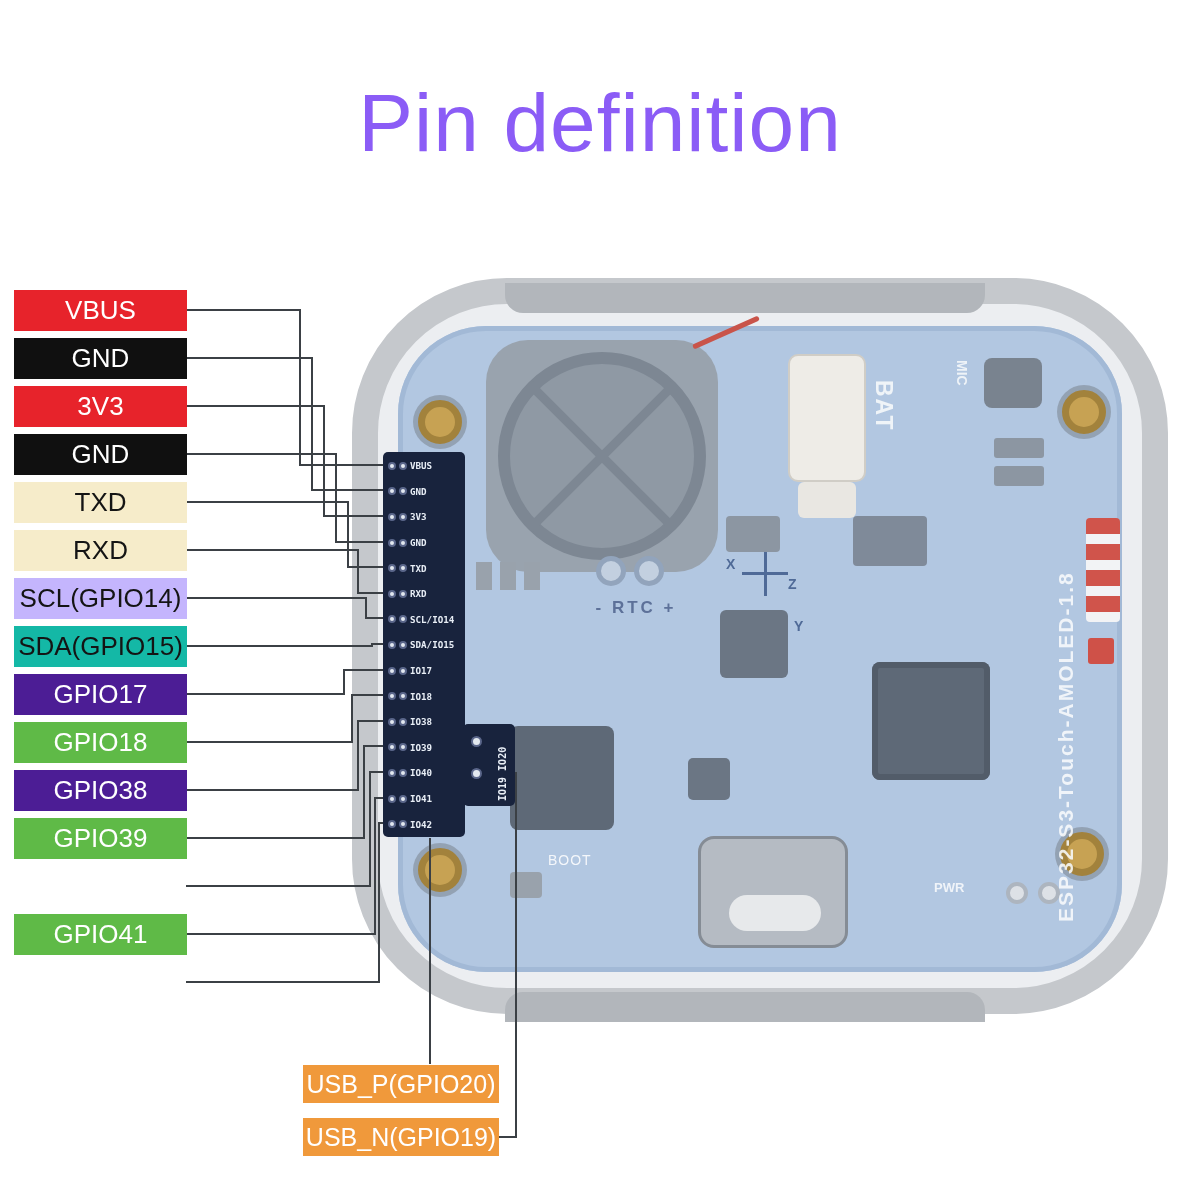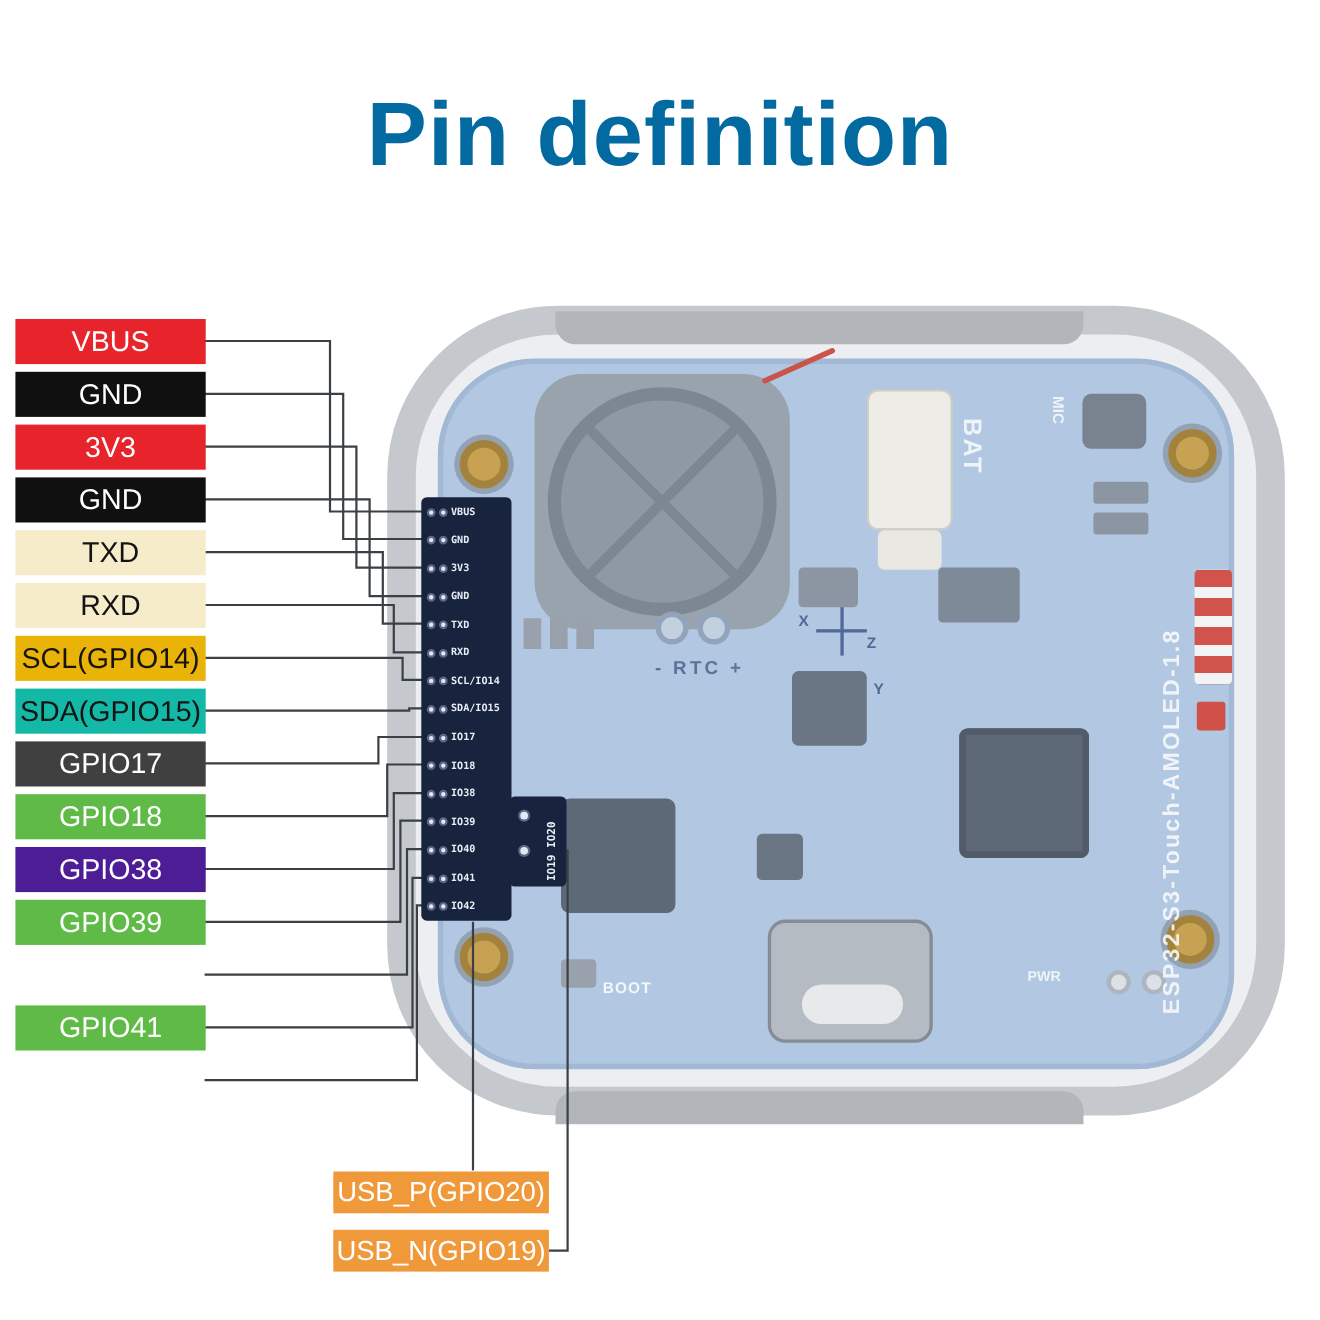--- a/index.html
+++ b/index.html
@@ -1,20 +1,20 @@
 <!DOCTYPE html>
 <html><head>
 <meta charset="utf-8">
 <style>
   * { margin:0; padding:0; box-sizing:border-box; }
   html,body { background:#ffffff; font-family:"Liberation Sans", sans-serif; }
   #stage { position:relative; width:1200px; height:1200px; background:#ffffff; overflow:hidden; }
 
   #title { position:absolute; top:76px; left:0; width:100%; text-align:center;
-           font-size:82px; font-weight:700; color:#0369a1; letter-spacing:1px; }
+           font-size:82px; font-weight:400; color:#8b5cf6; letter-spacing:1px; }
 
   
   .pin-label { position:absolute; left:14px; width:173px; height:41px; line-height:41px;
                text-align:center; font-size:26px; color:#fff; z-index:7; }
   .pin-label.dark-text { color:#141414; }
 
   .usb-label { position:absolute; left:303px; width:196px; height:38px; line-height:38px;
                text-align:center; font-size:25px; color:#fff; z-index:7; }
 
   
@@ -105,21 +105,21 @@
     <div class="part" style="left:198px; top:230px; width:30px; height:30px; border-radius:50%; background:#c3d0e0; border:5px solid #92a4bc;"></div>
     <div class="part" style="left:236px; top:230px; width:30px; height:30px; border-radius:50%; background:#c3d0e0; border:5px solid #92a4bc;"></div>
     <div class="part" style="left:596px; top:112px; width:50px; height:20px; background:#8c96a2; border-radius:3px;"></div>
     <div class="part" style="left:596px; top:140px; width:50px; height:20px; background:#8c96a2; border-radius:3px;"></div>
 
     <div class="part" style="left:300px; top:510px; width:150px; height:112px; background:#b5bbc3; border:3px solid #858c95; border-radius:16px;">
       <div class="part" style="left:28px; top:56px; width:92px; height:36px; background:#e7e9eb; border-radius:18px;"></div>
     </div>
 
     <div class="part" style="left:112px; top:546px; width:32px; height:26px; background:#99a2ac; border-radius:4px;"></div>
-    <div class="part" style="left:150px; top:564px; font-weight:bold; font-size:14px; color:rgba(250,251,253,.92); letter-spacing:1px;">BOOT</div>
+    <div class="part" style="left:150px; top:526px; font-weight:normal; font-size:14px; color:rgba(250,251,253,.92); letter-spacing:1px;">BOOT</div>
     <div class="part" style="left:536px; top:554px; font-weight:bold; font-size:13px; color:rgba(250,251,253,.85);">PWR</div>
     <div class="part" style="left:608px; top:556px; width:22px; height:22px; border-radius:50%; background:#dde1e6; border:4px solid #adb5bf;"></div>
     <div class="part" style="left:640px; top:556px; width:22px; height:22px; border-radius:50%; background:#dde1e6; border:4px solid #adb5bf;"></div>
 
     <div class="part" style="left:688px; top:192px; width:34px; height:104px; border-radius:4px; background:repeating-linear-gradient(180deg,#d0544b 0 16px,#f2f3f5 16px 26px);"></div>
     <div class="part" style="left:690px; top:312px; width:26px; height:26px; background:#cf5148; border-radius:3px;"></div>
     <div class="part vtext" style="left:656px; top:44px; height:552px; transform:rotate(180deg); font-weight:bold; font-size:21px; color:rgba(248,250,252,.88); letter-spacing:2px;">ESP32-S3-Touch-AMOLED-1.8</div>
   </div>
 
   <svg id="wires" width="1200" height="1200">
@@ -225,23 +225,23 @@
     <span class="epad" style="top:44px;"></span>
     <span id="ext-label">IO19 IO20</span>
   </div>
 
   <div class="pin-label" style="top: 290px; background: rgb(231, 35, 43);">VBUS</div>
   <div class="pin-label" style="top: 338px; background: rgb(16, 16, 16);">GND</div>
   <div class="pin-label" style="top: 386px; background: rgb(231, 35, 43);">3V3</div>
   <div class="pin-label" style="top: 434px; background: rgb(16, 16, 16);">GND</div>
   <div class="pin-label dark-text" style="top: 482px; background: rgb(246, 236, 202);">TXD</div>
   <div class="pin-label dark-text" style="top: 530px; background: rgb(246, 236, 202);">RXD</div>
-  <div class="pin-label dark-text" style="top: 578px; background: #eab308;">SCL(GPIO14)</div>
+  <div class="pin-label dark-text" style="top: 578px; background: #c4b5fd;">SCL(GPIO14)</div>
   <div class="pin-label dark-text" style="top: 626px; background: #14b8a6;">SDA(GPIO15)</div>
-  <div class="pin-label" style="top: 674px; background: #404040;">GPIO17</div>
+  <div class="pin-label" style="top: 674px; background: #4c1d95;">GPIO17</div>
   <div class="pin-label" style="top: 722px; background: rgb(95, 186, 71);">GPIO18</div>
   <div class="pin-label" style="top: 770px; background: #4c1d95;">GPIO38</div>
   <div class="pin-label" style="top: 818px; background: rgb(95, 186, 71);">GPIO39</div>
   <div class="pin-label" style="top: 914px; background: rgb(95, 186, 71);">GPIO41</div>
 
   <div class="usb-label" style="top: 1065px; background: rgb(240, 153, 59);">USB_P(GPIO20)</div>
   <div class="usb-label" style="top: 1118px; background: rgb(240, 153, 59);">USB_N(GPIO19)</div>
 
 </div>
 

